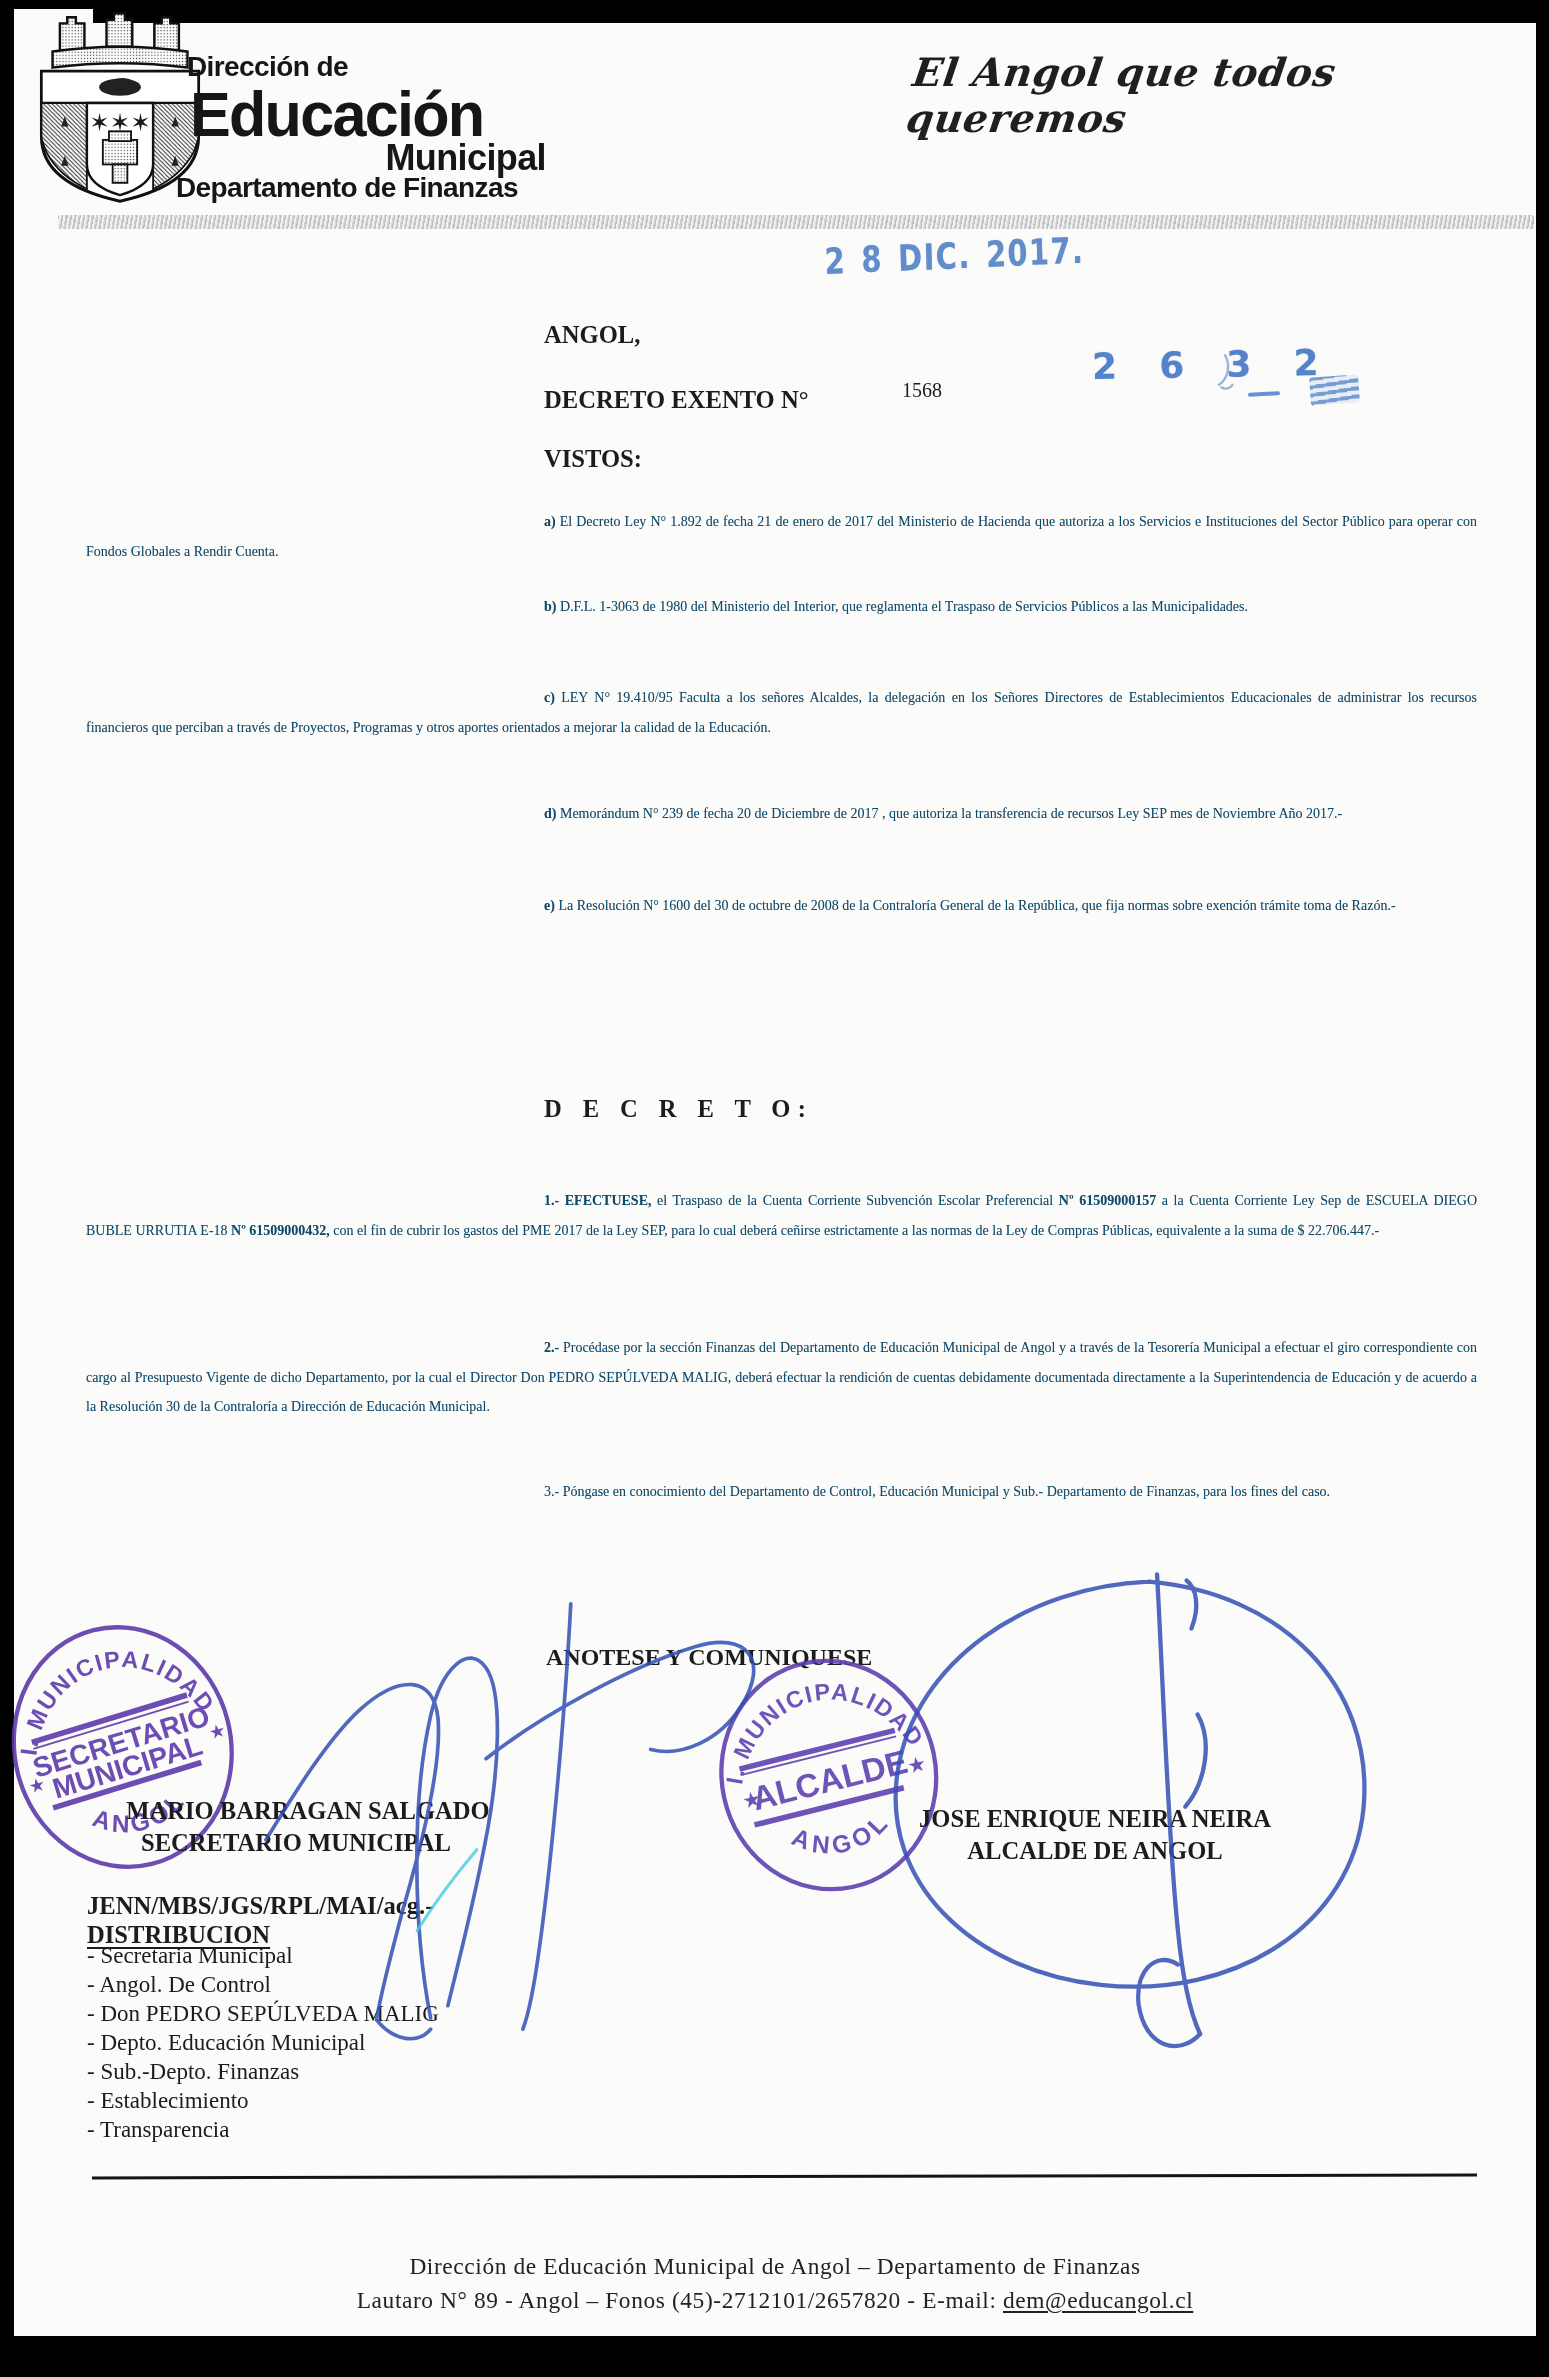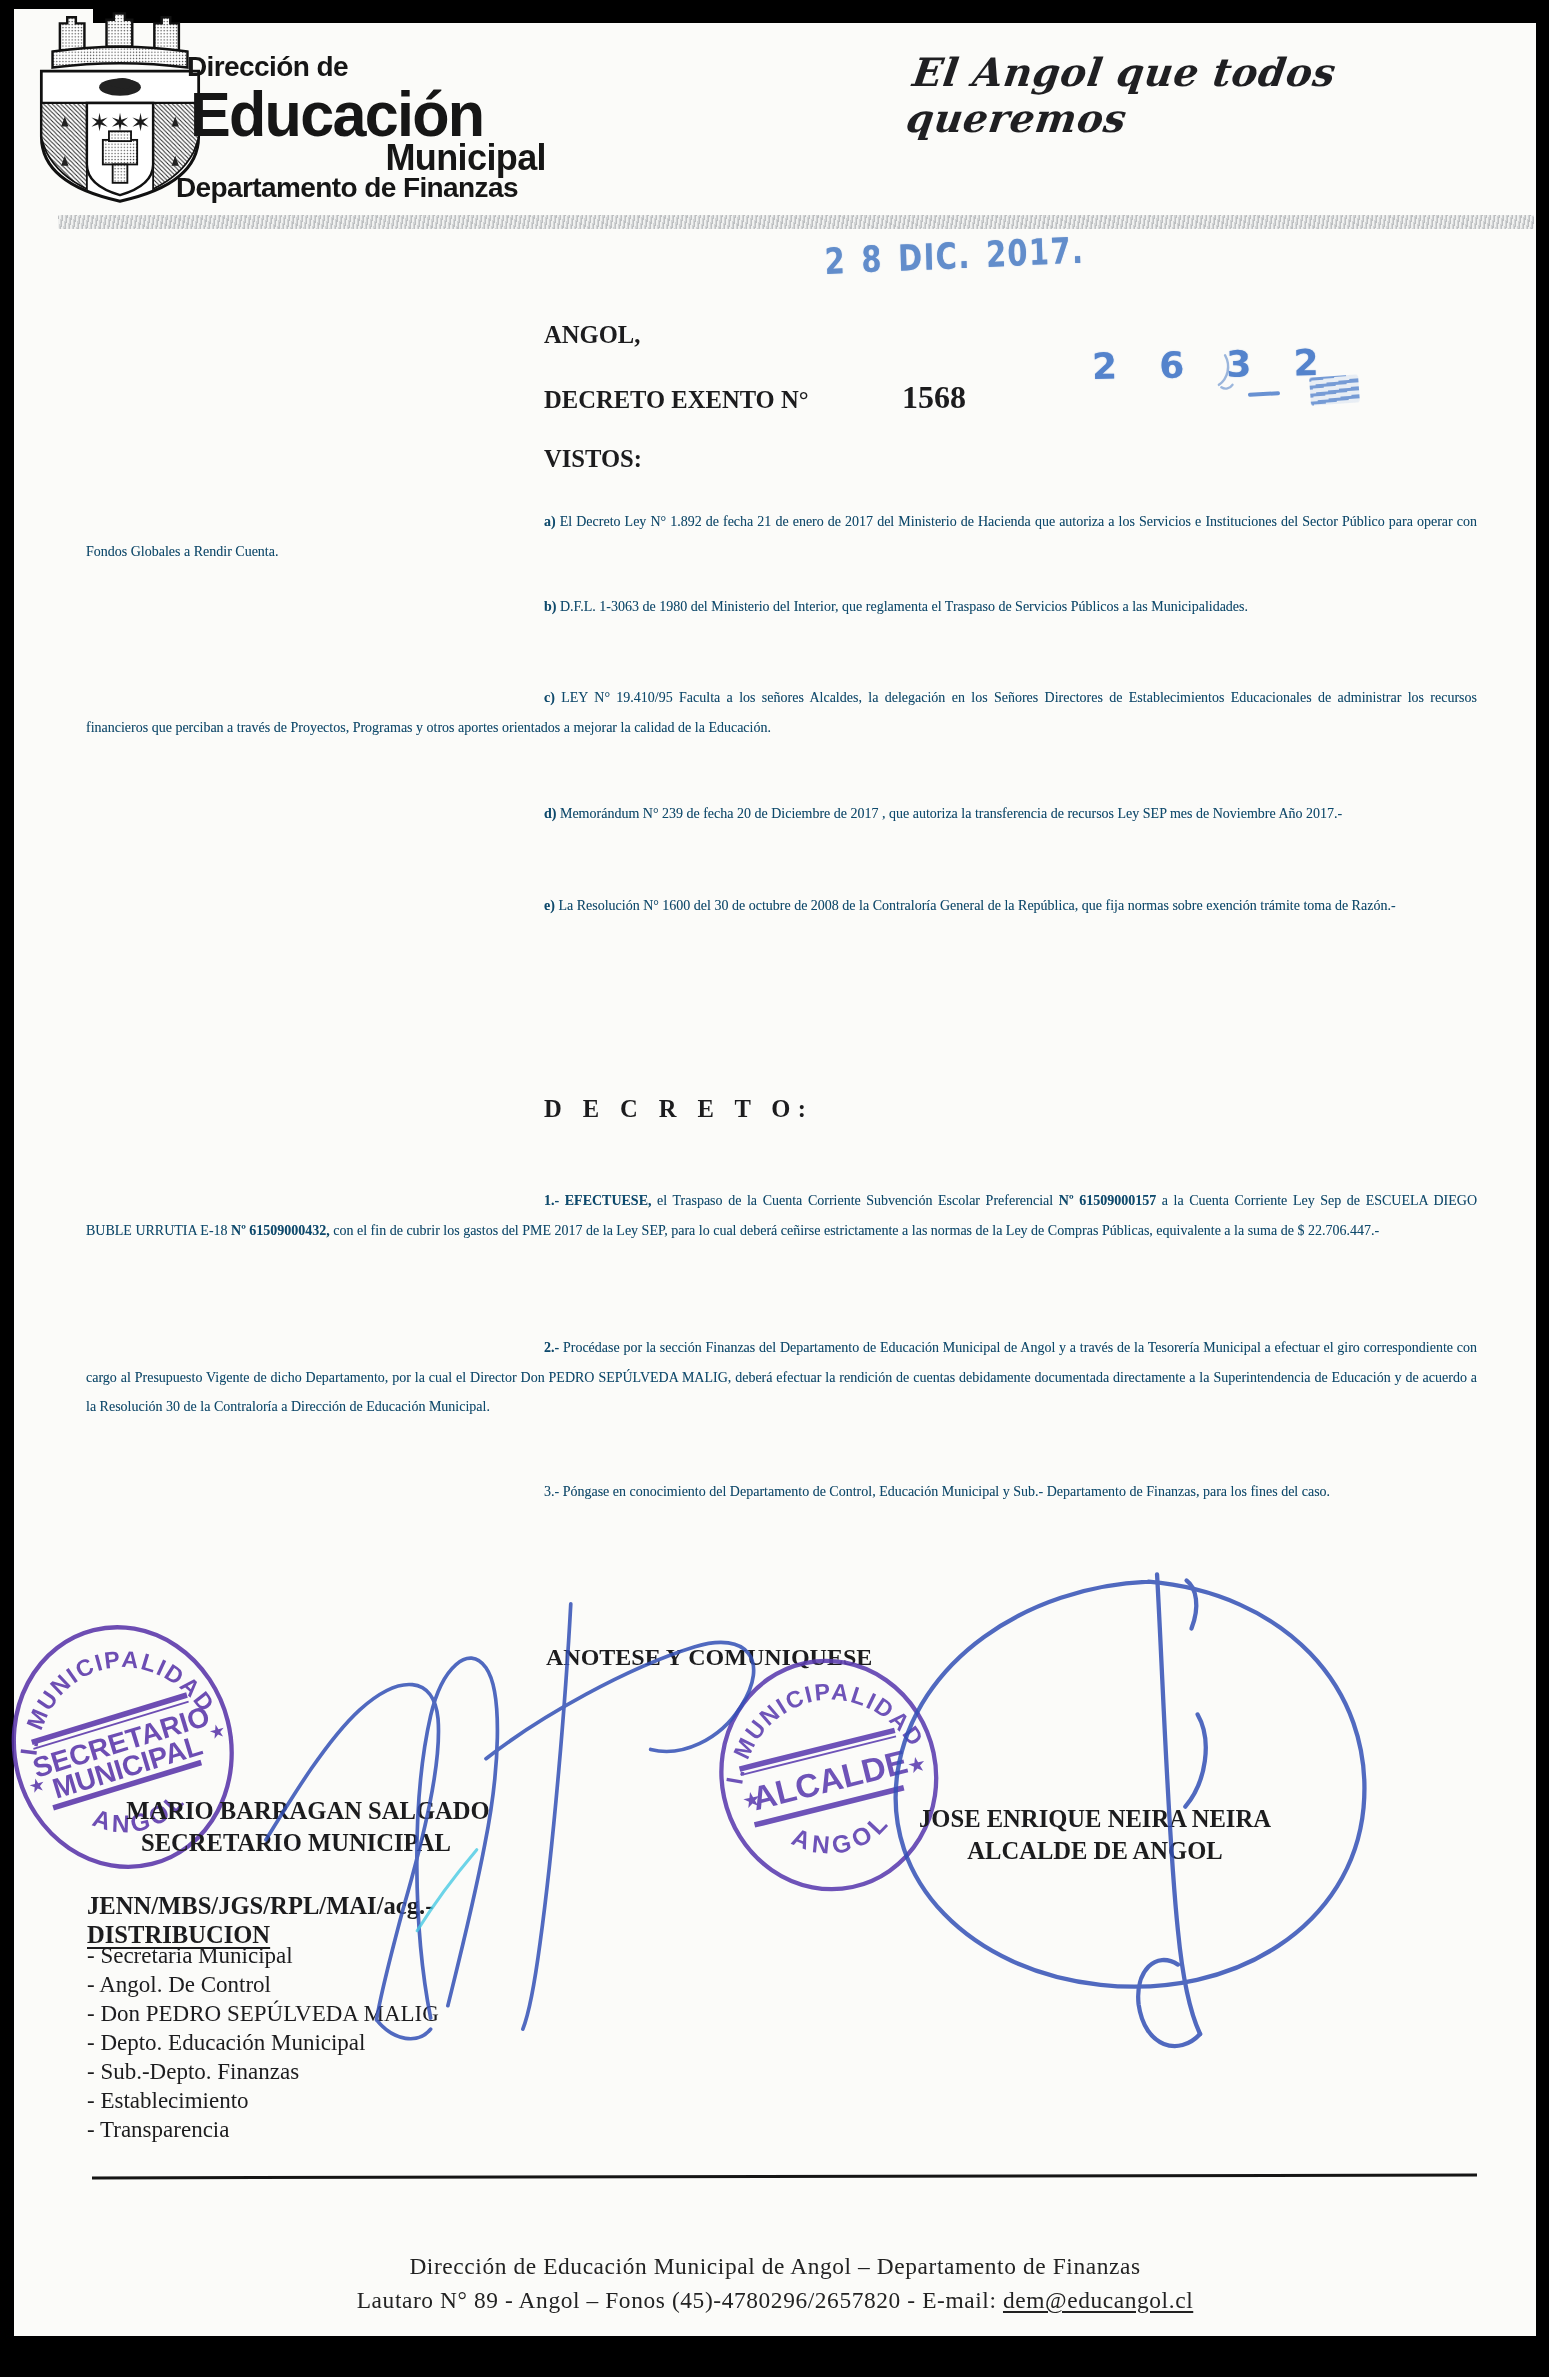--- a/index.html
+++ b/index.html
@@ -33,21 +33,21 @@
   .folio-number{position:absolute;left:1092px;top:344px;font-family:"DejaVu Sans",sans-serif;font-weight:bold;
      font-size:36px;letter-spacing:14.8px;color:#4377c8;opacity:.9;transform:rotate(-1deg);text-shadow:0 0 1.2px rgba(67,119,200,.5);}
   .folio-dash{position:absolute;left:1248px;top:392px;width:32px;height:4.3px;background:#4377c8;opacity:.8;transform:rotate(-3deg);border-radius:1.8px;}
   .folio-smudge{position:absolute;left:1310px;top:376px;width:49px;height:28px;opacity:.85;transform:rotate(-4deg);border-radius:3.1px;
      background:repeating-linear-gradient(175deg,rgba(67,119,200,.85) 0 3.7px,rgba(67,119,200,.12) 3.7px 8px);filter:blur(0.6px);}
 
   
   .h-line{position:absolute;font-weight:bold;font-size:24.6px;}
   .city{left:544px;top:321px;}
   .type-label{left:544px;top:386px;text-align:center;}
-  .decree-number{position:absolute;left:902px;top:379px;font-weight:bold;font-size:32px;}
+  .decree-number{position:absolute;left:902px;top:379px;font-weight:normal;font-size:20px;}
   .vistos{left:544px;top:445px;}
 
   
   .par{position:absolute;left:86px;width:1391px;font-size:14px;line-height:29.5px;text-align:justify;
        text-indent:458px;color:#0c4a6e;text-shadow:0 0 0.6px rgba(20,20,25,.25);}
   .seg-b{font-weight:bold;}
   .p-a{top:507px;} .p-b{top:592px;} .p-c{top:683px;} .p-d{top:799px;} .p-e{top:891px;} .p-f{top:980px;}
   .decreto-heading{position:absolute;left:544px;top:1095px;font-weight:bold;font-size:24.6px;letter-spacing:7.4px;}
   .p-1{top:1186px;} .p-2{top:1333px;} .p-3{top:1477px;}
 
@@ -237,17 +237,17 @@
         <path d="M 1948 2788 C 1972 2830 1962 2898 1928 2938"></path>
         <path d="M 1938 2648 C 1952 2612 1946 2582 1930 2570"></path>
       </g>
     </g>
     <path d="M 678 3140 C 712 3085 748 3040 775 3008" stroke="#49cbe3" stroke-width="5" fill="none" stroke-linecap="round" opacity=".8"></path>
   </svg>
 
   <div class="pre-footer-rule"></div>
   <div class="footer">
     <div class="f1">Dirección de Educación Municipal de Angol – Departamento de Finanzas</div>
-    <div class="f2"><span>Lautaro  N°  89 - Angol – Fonos (45)-4780296/2657820 - E-mail: </span><span class="email">dem@educangol.cl</span></div>
+    <div class="f2"><span>Lautaro  N°  89 - Angol – Fonos (45)-2712101/2657820 - E-mail: </span><span class="email">dem@educangol.cl</span></div>
   </div>
 
 </div>
 
 
 </body></html>

